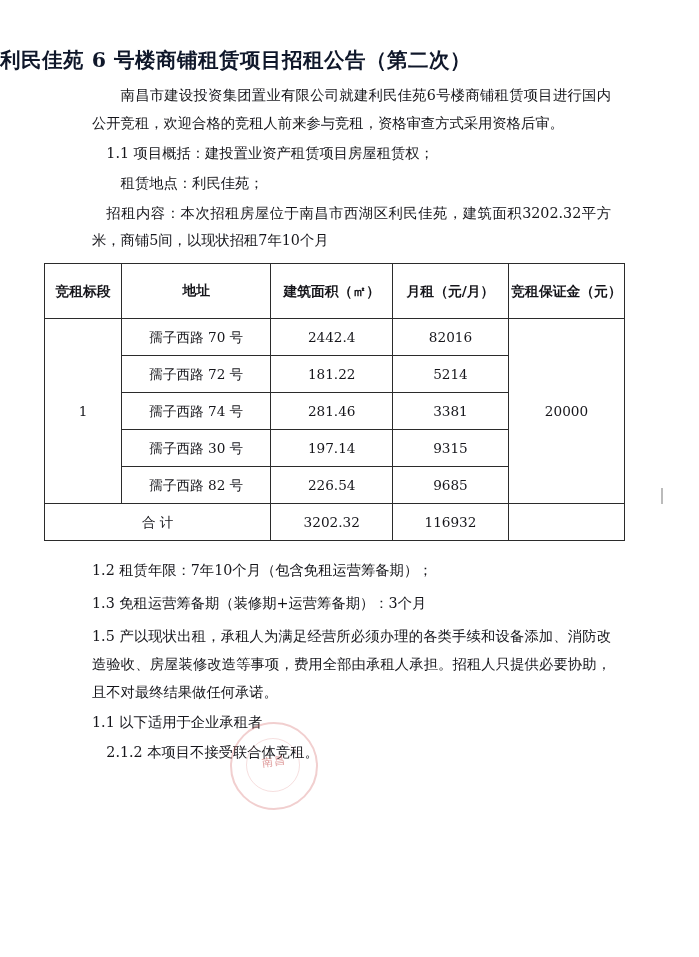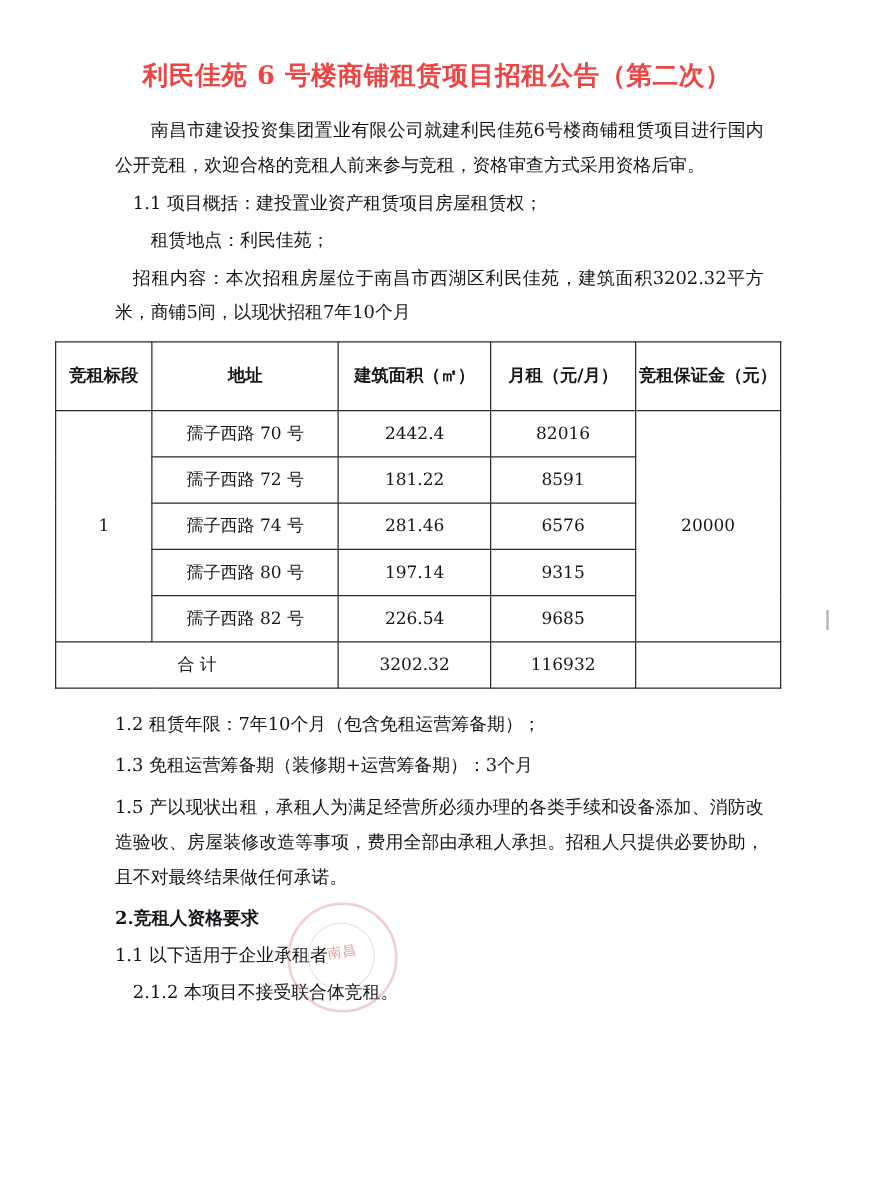--- a/index.html
+++ b/index.html
@@ -16,30 +16,29 @@
     overflow: hidden;
   }
   .page {
     position: relative;
     width: 699px;
     height: 957px;
     padding: 0;
     box-sizing: border-box;
   }
   .doc-title {
-    text-align: center;
     font-size: 20.5px;
     font-weight: bold;
     letter-spacing: 0.5px;
     margin: 46px 0 0 0;
     font-family: "DejaVu Serif", "Liberation Serif", serif;
-    color: #ef4444;
+    color: #0f172a;
   }
   .body-wrap {
-    margin: 18px 88px 0 92px;
+    margin: 8px 88px 0 92px;
     font-size: 14.3px;
     line-height: 1.95;
   }
   p {
     margin: 0 0 2px 0;
     text-align: justify;
   }
   .indent2 { text-indent: 2em; }
   .indent1 { text-indent: 1em; }
   .sec-head {
@@ -152,29 +151,29 @@
         <tr>
           <td rowspan="5">1</td>
           <td>孺子西路 70 号</td>
           <td class="num">2442.4</td>
           <td class="num">82016</td>
           <td rowspan="5" class="num">20000</td>
         </tr>
         <tr>
           <td>孺子西路 72 号</td>
           <td class="num">181.22</td>
-          <td class="num">8591</td>
+          <td class="num">5214</td>
         </tr>
         <tr>
           <td>孺子西路 74 号</td>
           <td class="num">281.46</td>
-          <td class="num">6576</td>
-        </tr>
-        <tr>
-          <td>孺子西路 80 号</td>
+          <td class="num">3381</td>
+        </tr>
+        <tr>
+          <td>孺子西路 30 号</td>
           <td class="num">197.14</td>
           <td class="num">9315</td>
         </tr>
         <tr>
           <td>孺子西路 82 号</td>
           <td class="num">226.54</td>
           <td class="num">9685</td>
         </tr>
         <tr>
           <td colspan="2">合 计</td>
@@ -183,21 +182,20 @@
           <td></td>
         </tr>
       </tbody>
     </table>
   </div>
 
   <div class="body-wrap" style="margin-top:16px;">
     <p class="gap-top">1.2 租赁年限：7年10个月（包含免租运营筹备期）；</p>
     <p class="gap-top">1.3 免租运营筹备期（装修期+运营筹备期）：3个月</p>
     <p class="gap-top">1.5 产以现状出租，承租人为满足经营所必须办理的各类手续和设备添加、消防改造验收、房屋装修改造等事项，费用全部由承租人承担。招租人只提供必要协助，且不对最终结果做任何承诺。</p>
-    <p class="sec-head gap-top">2.竞租人资格要求</p>
     <p>1.1 以下适用于企业承租者</p>
     <p class="indent1">2.1.2 本项目不接受联合体竞租。</p>
 
   </div>
 
   <div class="stamp"></div>
   <div class="stamp-text">南昌</div>
   <div class="edge-mark"></div>
 
 </div>

